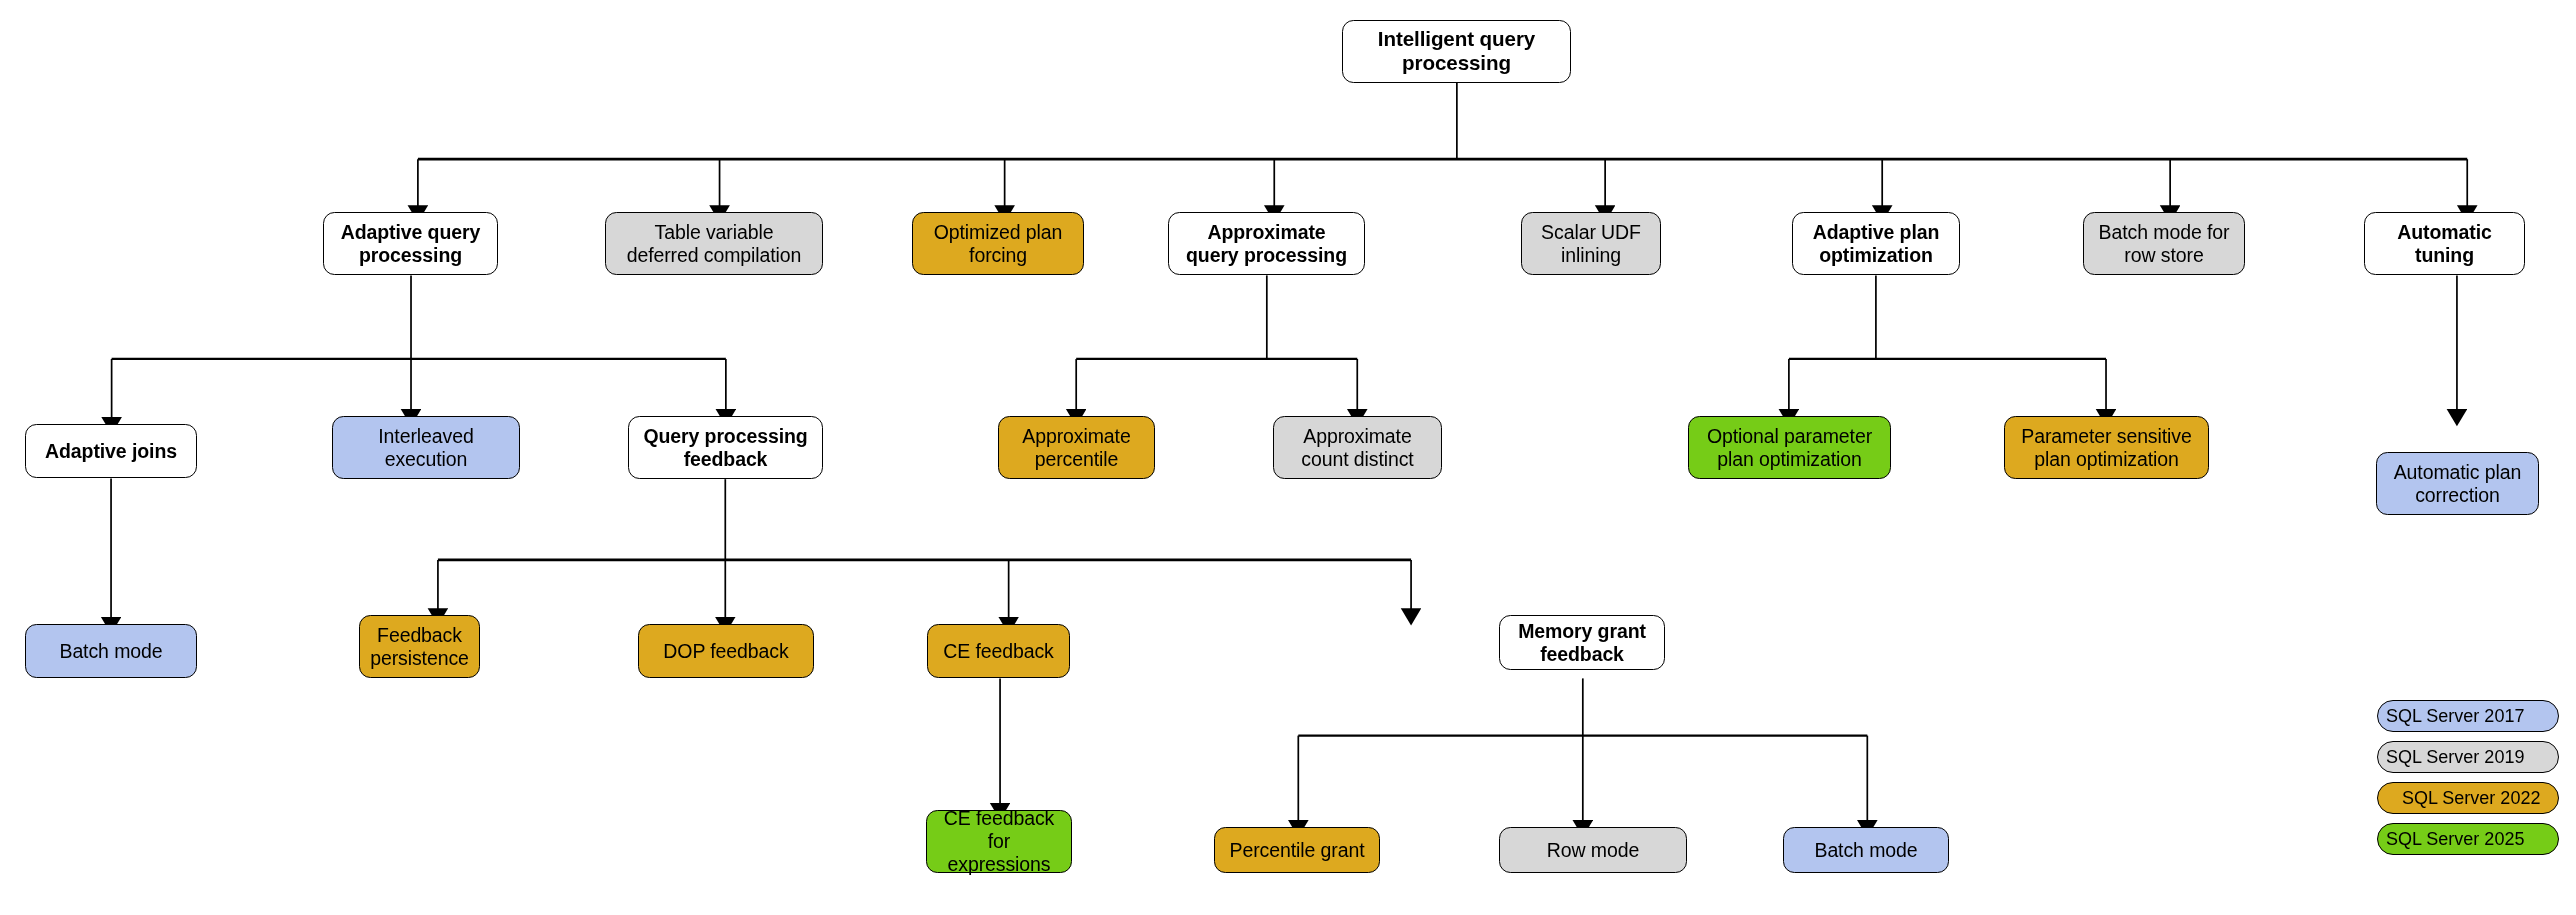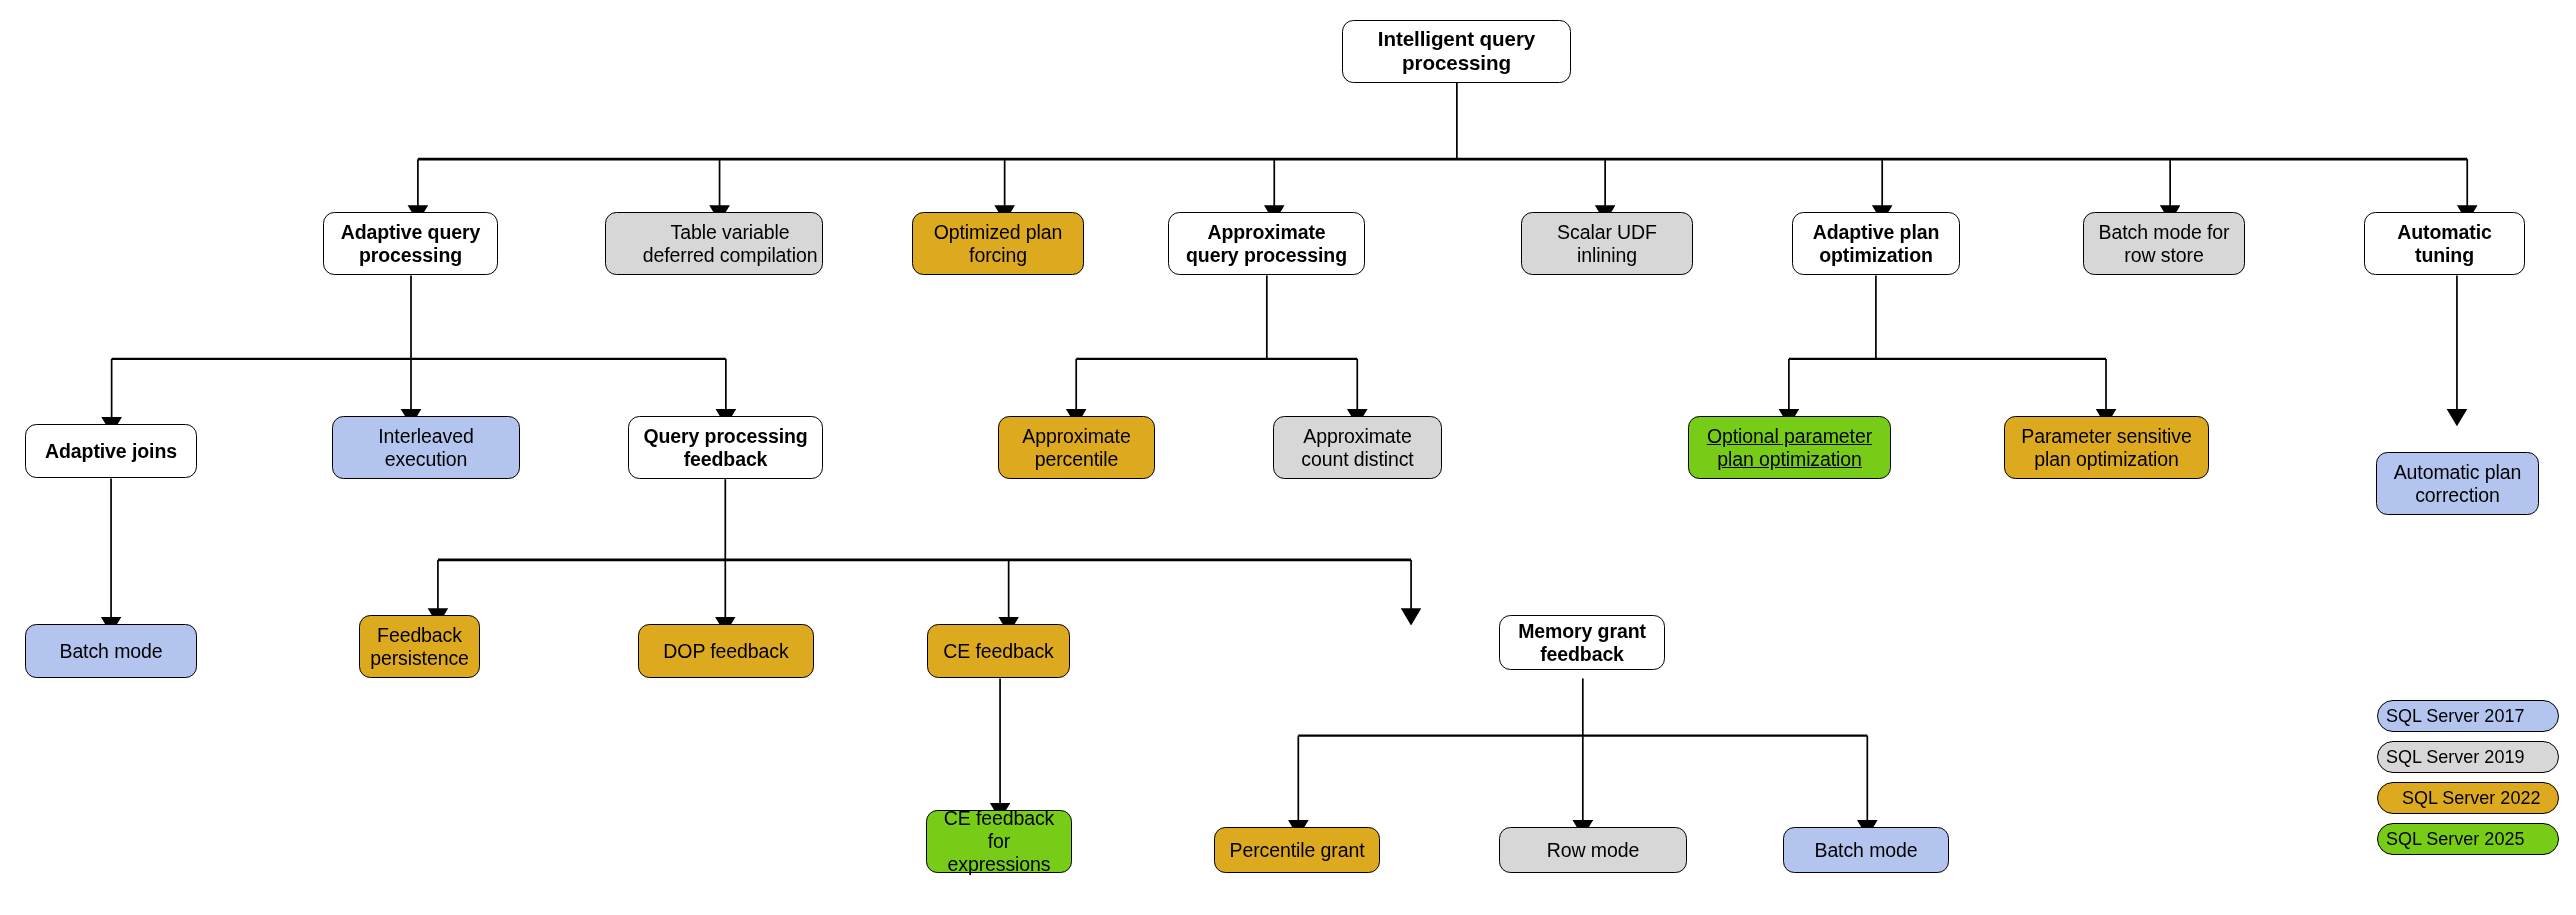--- a/index.html
+++ b/index.html
@@ -131,39 +131,39 @@
           <span class="nl">Intelligent query</span>
           <span class="nl">processing</span>
         </div>
       </div>
       <div class="node white bold" style="left: 323px; top: 212px; width: 175px; height: 63px;">
         <div>
           <span class="nl">Adaptive query</span>
           <span class="nl">processing</span>
         </div>
       </div>
-      <div class="node gray" style="left: 605px; top: 212px; width: 218px; height: 63px; justify-content: flex-end;">
+      <div class="node gray" style="left: 605px; top: 212px; width: 218px; height: 63px;">
         <div>
           <span class="nl">Table variable</span>
           <span class="nl">deferred compilation</span>
         </div>
       </div>
       <div class="node orange" style="left: 912px; top: 212px; width: 172px; height: 63px;">
         <div>
           <span class="nl">Optimized plan</span>
           <span class="nl">forcing</span>
         </div>
       </div>
       <div class="node white bold" style="left: 1168px; top: 212px; width: 197px; height: 63px;">
         <div>
           <span class="nl">Approximate</span>
           <span class="nl">query processing</span>
         </div>
       </div>
-      <div class="node gray" style="left: 1521px; top: 212px; width: 172px; height: 63px;">
+      <div class="node gray" style="left: 1521px; top: 212px; width: 140px; height: 63px;">
         <div>
           <span class="nl">Scalar UDF</span>
           <span class="nl">inlining</span>
         </div>
       </div>
       <div class="node white bold" style="left: 1792px; top: 212px; width: 168px; height: 63px;">
         <div>
           <span class="nl">Adaptive plan</span>
           <span class="nl">optimization</span>
         </div>
@@ -202,21 +202,21 @@
           <span class="nl">Approximate</span>
           <span class="nl">percentile</span>
         </div>
       </div>
       <div class="node gray" style="left: 1273px; top: 416px; width: 169px; height: 63px;">
         <div>
           <span class="nl">Approximate</span>
           <span class="nl">count distinct</span>
         </div>
       </div>
-      <div class="node green" style="left: 1688px; top: 416px; width: 203px; height: 63px; text-decoration: underline;">
+      <div class="node green" style="left: 1688px; top: 416px; width: 203px; height: 63px;">
         <div>
           <span class="nl">Optional parameter</span>
           <span class="nl">plan optimization</span>
         </div>
       </div>
       <div class="node orange" style="left: 2004px; top: 416px; width: 205px; height: 63px;">
         <div>
           <span class="nl">Parameter sensitive</span>
           <span class="nl">plan optimization</span>
         </div>

